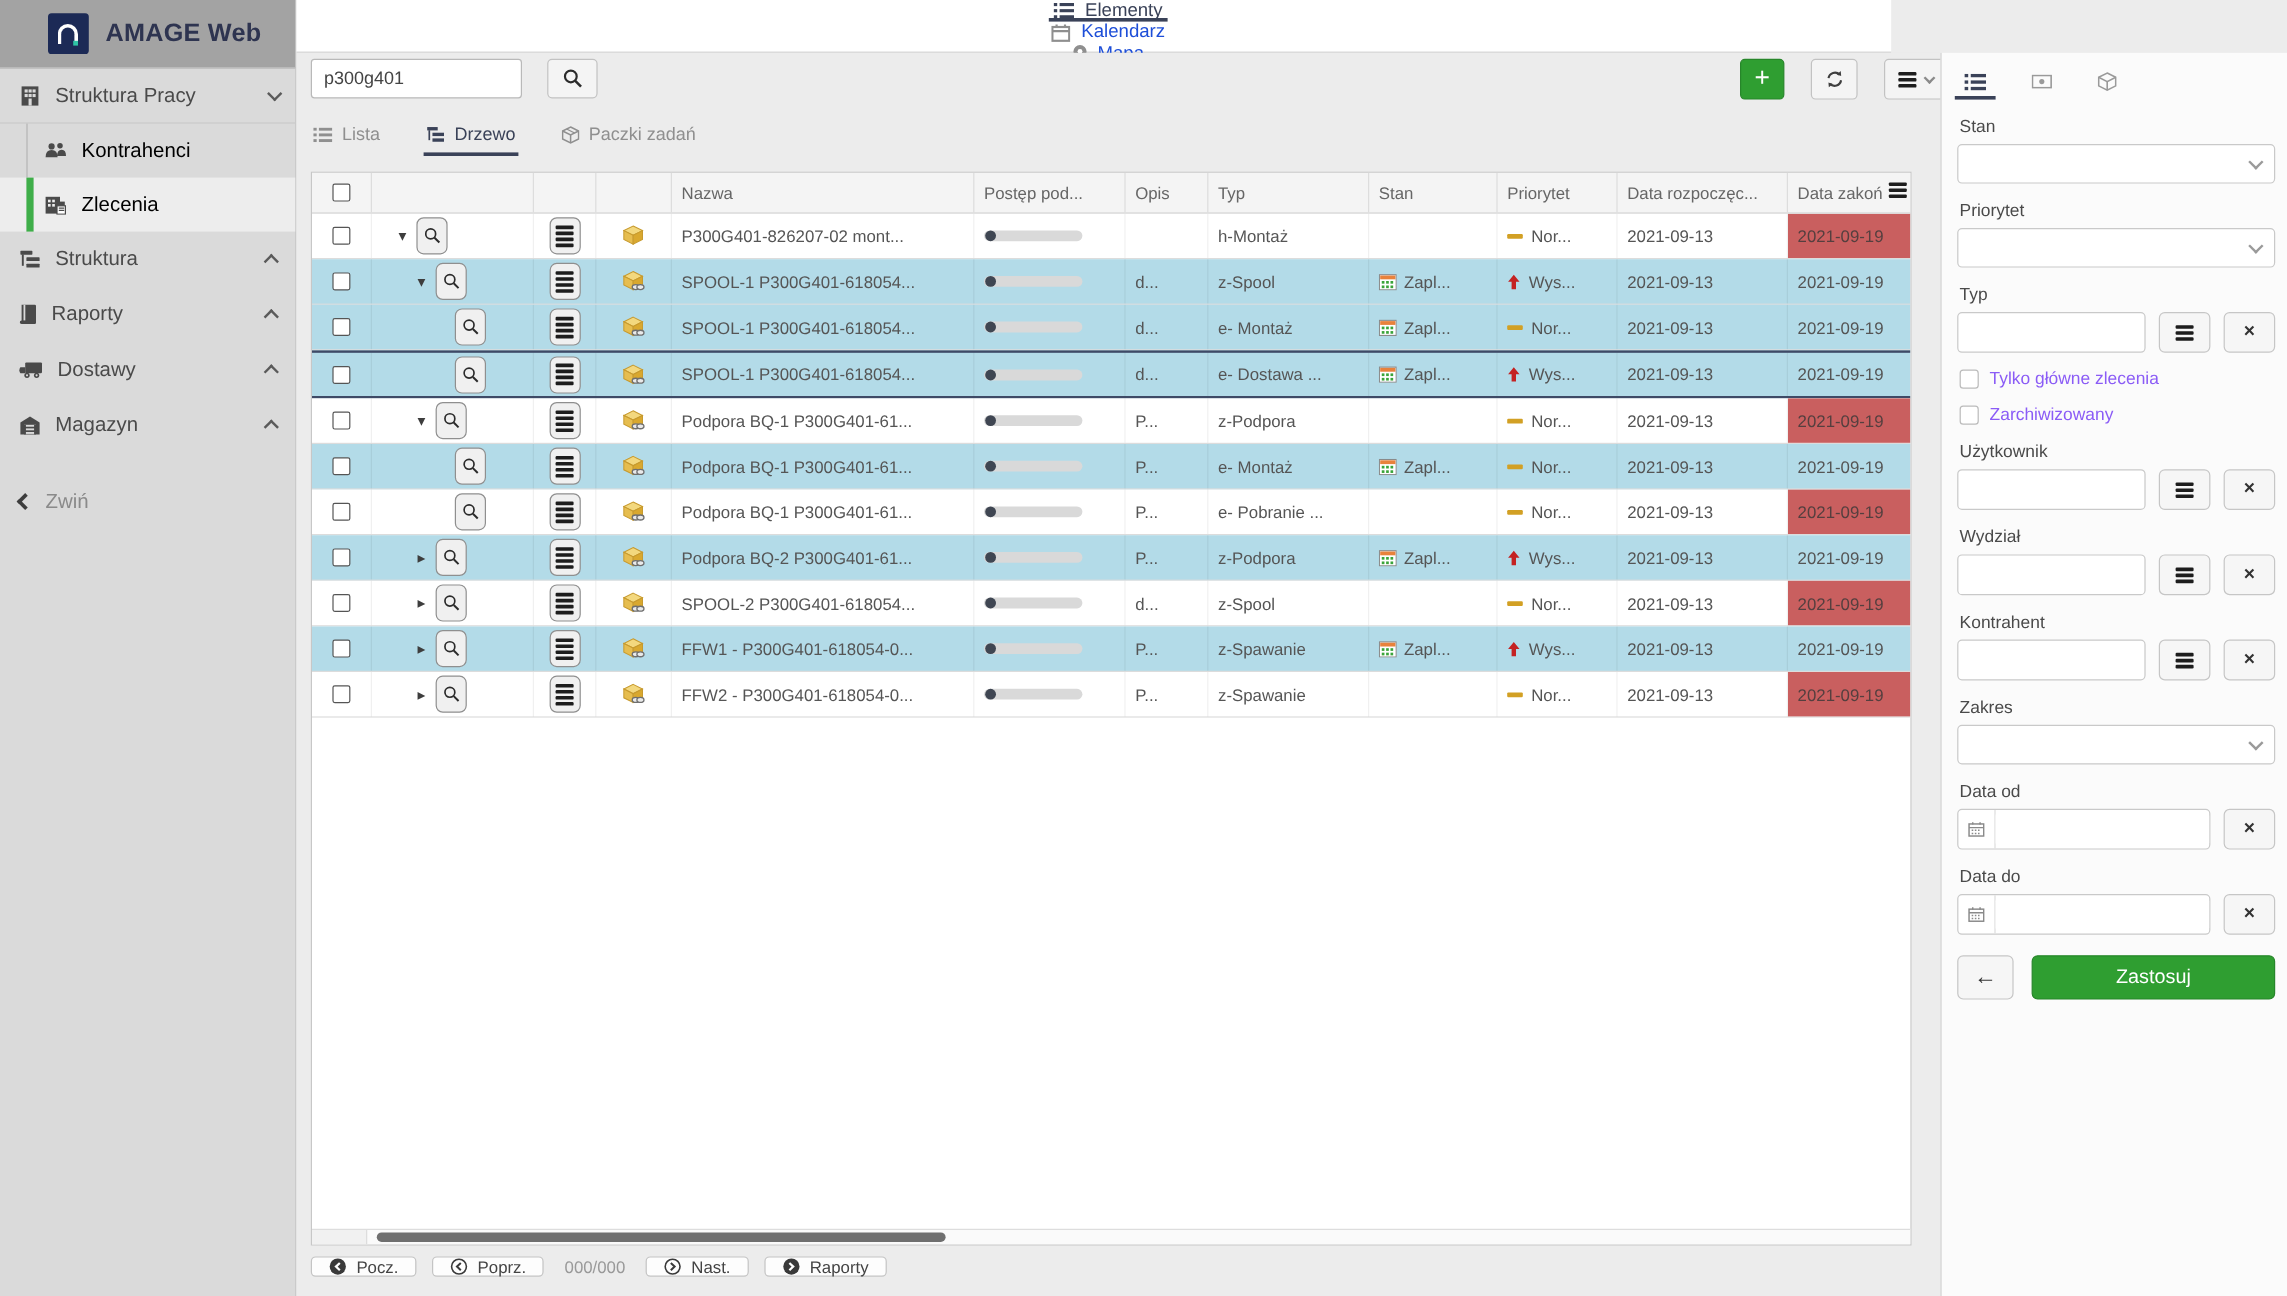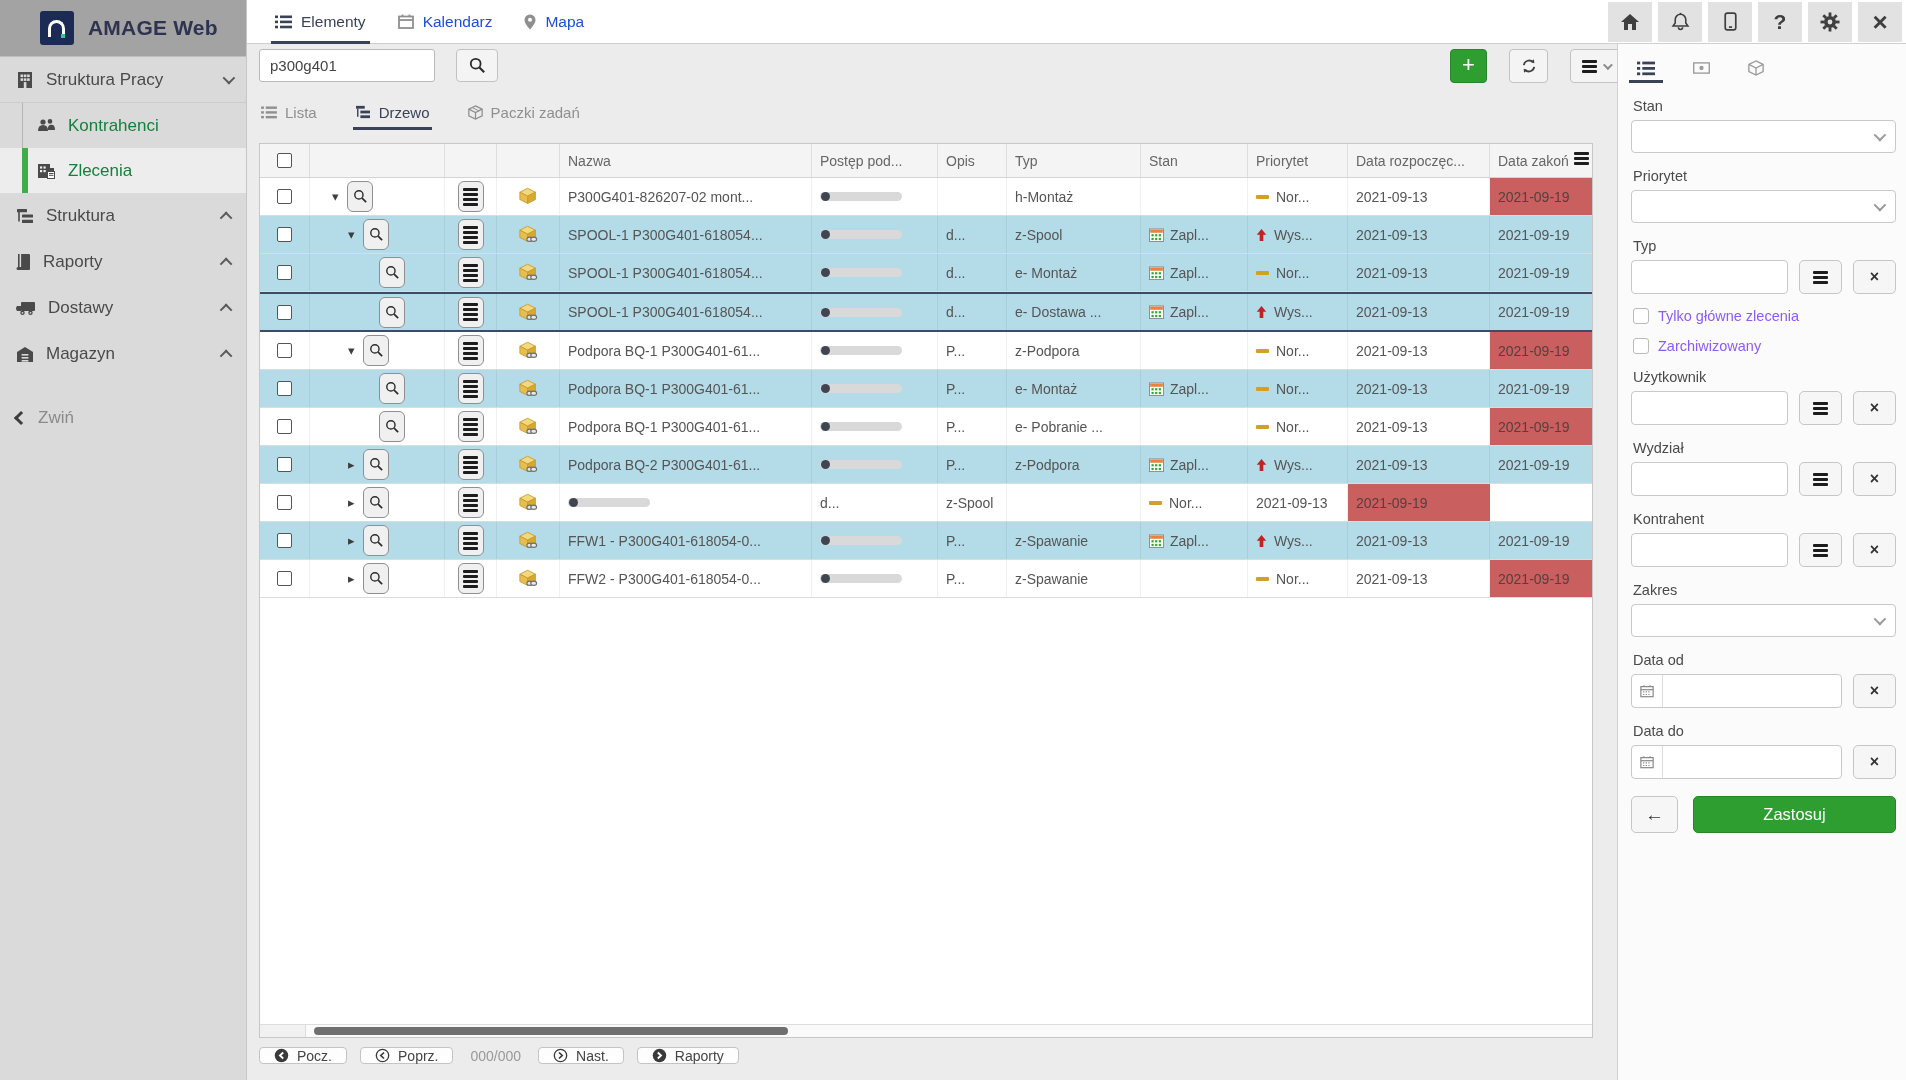--- a/index.html
+++ b/index.html
@@ -17,36 +17,36 @@
     border:3px solid #fff; border-bottom:none; border-radius:10px 10px 0 0; }
   .logo-dot { position:absolute; right:9px; bottom:7px; width:4px; height:4px; background:#2ec4a5; }
   .logo-text { font-size:21px; font-weight:bold; color:#2e3450; margin-left:14px; letter-spacing:0.2px; }
   .nav-item { height:46px; display:flex; align-items:center; padding:0 14px 0 16px;
     font-size:17px; color:#4a4a4a; cursor:pointer; }
   .nav-item.bordered { border-bottom:1px solid #cbcbcb; }
   .nav-item .lbl { margin-left:12px; flex:1; }
   .sub-wrap { position:relative; }
   .sub-line { position:absolute; left:22px; top:0; bottom:0; width:1px; background:#b5b5b5; }
   .sub-item { height:45px; display:flex; align-items:center; padding-left:37px;
-    font-size:17px; color:#15803d; position:relative; cursor:pointer; }
+    font-size:17px; color:#000000; position:relative; cursor:pointer; }
   .sub-item .lbl { margin-left:12px; }
   .sub-item.active { background:#ededed; }
   .sub-item.active::before { content:""; position:absolute; left:22px; top:0; bottom:0;
     width:6px; background:#3fae49; }
   .chev { width:9px; height:9px; border-right:2px solid #5a5a5a; border-bottom:2px solid #5a5a5a;
     display:inline-block; }
   .chev.down { transform:rotate(45deg) translateY(-2px); }
   .chev.up { transform:rotate(-135deg) translateY(-2px); }
   .chev.left { transform:rotate(135deg); }
   .sidebar svg { flex:none; }
   .collapse-item { margin-top:18px; }
 
   
-  .topbar { position:absolute; left:247px; top:0; width:1659px; height:44px;
-    background:#fff; border-bottom:1px solid #cfcfcf; display:flex; align-items:center; }
+  .topbar { position:absolute; left:247px; top:0; width:1329px; height:44px;
+    background:#fff; border-bottom:1px solid #cfcfcf; display:flex; align-items:center;flex-direction:column; }
   .top-tab { display:flex; align-items:center; gap:9px; height:44px; padding:0 4px;
     margin-left:24px; font-size:15.5px; color:#1d4ed8; position:relative; cursor:pointer; }
   .top-tab.active { color:#3a4258; }
   .top-tab.active::after { content:""; position:absolute; left:0; right:0; bottom:0;
     height:3px; background:#3a4258; }
   .win-btns { margin-left:auto; display:flex; gap:6px; padding-right:4px; }
   .win-btn { width:44px; height:40px; background:#e2e2e2; display:flex; align-items:center;
     justify-content:center; cursor:pointer; color:#3f3f3f; font-weight:bold; }
 
   
@@ -957,20 +957,21 @@
       <svg width="19" height="19" viewBox="0 0 22 21">
         <polygon points="10,1 19,5.5 10,10 1,5.5" fill="#f3d87e" stroke="#c79a2e"></polygon>
         <polygon points="1,5.5 10,10 10,18.5 1,14" fill="#e6bd4f" stroke="#c79a2e"></polygon>
         <polygon points="19,5.5 10,10 10,18.5 19,14" fill="#d9a82f" stroke="#c79a2e"></polygon>
         <g>
           <ellipse cx="12.5" cy="16" rx="3.4" ry="2.4" fill="#e9e9e9" stroke="#6f6f6f" stroke-width="1.3"></ellipse>
           <ellipse cx="17" cy="16" rx="3.4" ry="2.4" fill="#e9e9e9" stroke="#6f6f6f" stroke-width="1.3"></ellipse>
         </g>
       </svg>
     </div>
+    <div class="c c-name">SPOOL-2 P300G401-618054...</div>
     <div class="c c-prog">
             <span class="ptrack">
               <span class="pfill" style="width: 9px;"></span>
             </span>
           </div>
     <div class="c c-opis">d...</div>
     <div class="c c-typ">z-Spool</div>
     <div class="c c-stan">
 
       <span></span>

